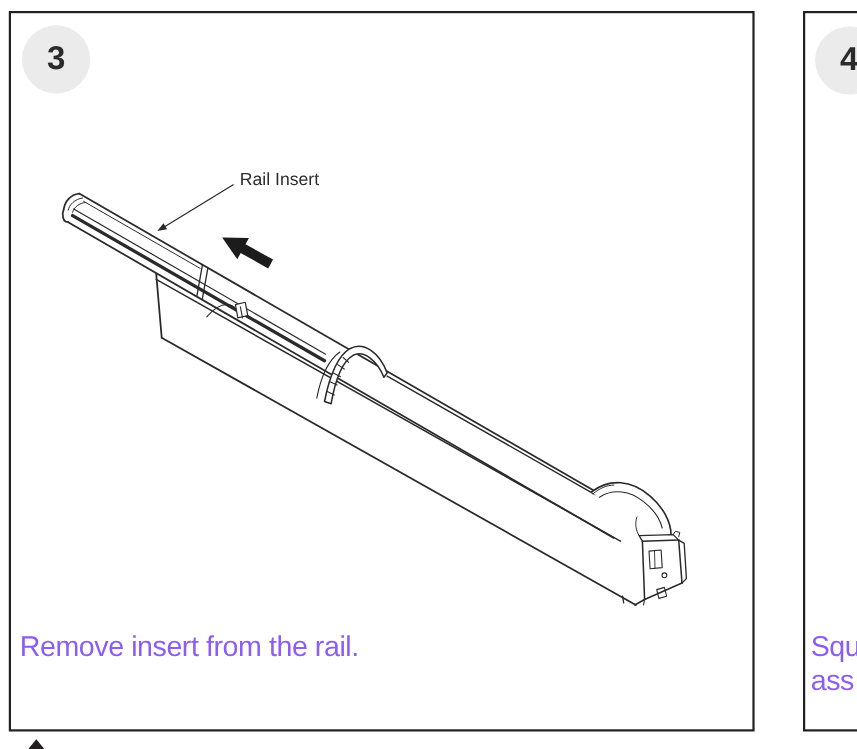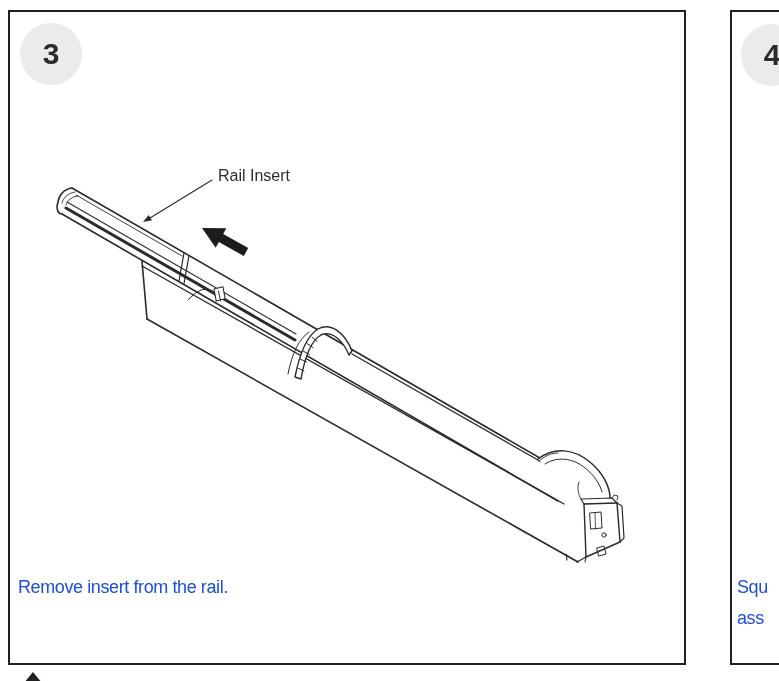--- a/index.html
+++ b/index.html
@@ -35,36 +35,36 @@
   .badge-3 { left: 10px; top: 11px; }
   .badge-4 { left: 9px; top: 12px; }
   .step-number {
     font-size: 30px;
     font-weight: bold;
     color: #2b2b2b;
     line-height: 1;
   }
   .figure-wrap {
     position: absolute;
-    left: 0; top: 12px;
+    left: 0; top: 0;
     width: 584px;
     height: 651px;
   }
   .figure-label {
     position: absolute;
     left: 208px;
     top: 143px;
     font-size: 16px;
     color: #2d2d2d;
     white-space: nowrap;
   }
   .caption {
     position: absolute;
-    color: #1d4ed8;
-    font-size: 18px;
+    color: #8b5cf6;
+    font-size: 26px;
     letter-spacing: -0.4px;
     line-height: 31px;
     white-space: nowrap;
   }
   .caption-step3 { left: 8px; top: 560px; }
   .caption-step4 { left: 5px; top: 560px; }
   .warning-triangle {
     position: absolute;
     left: 24px;
     top: 672px;

